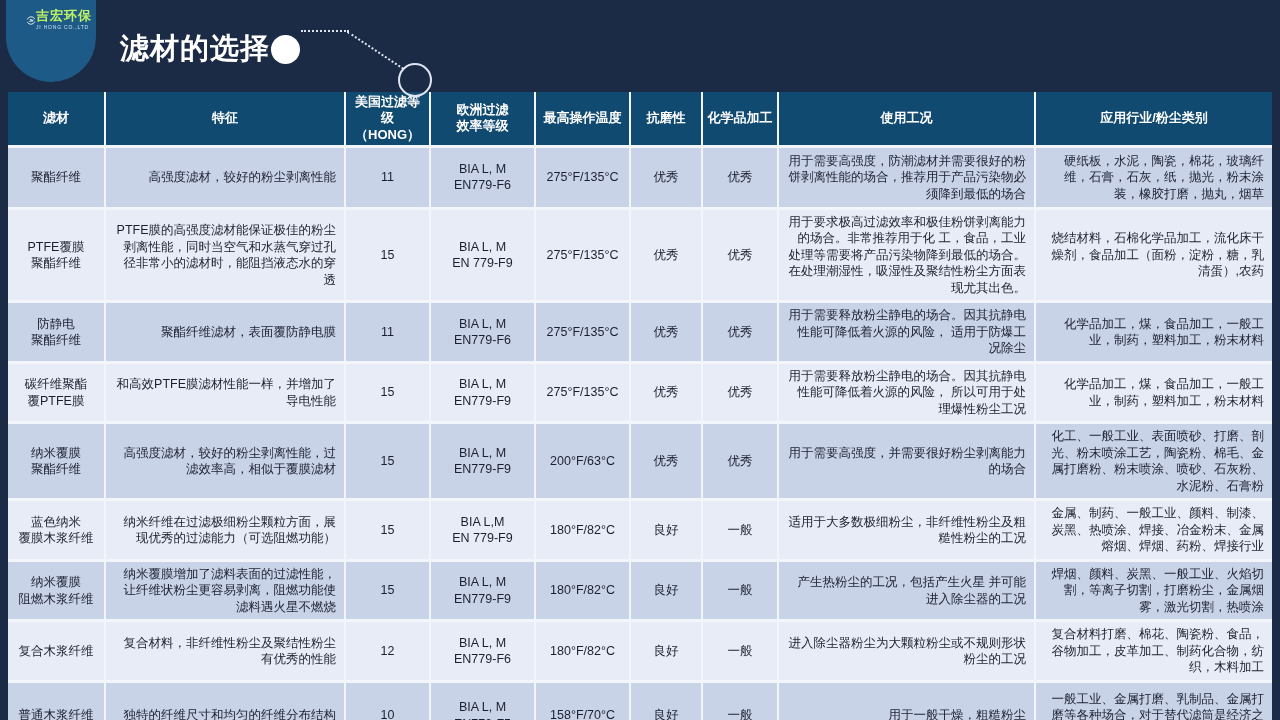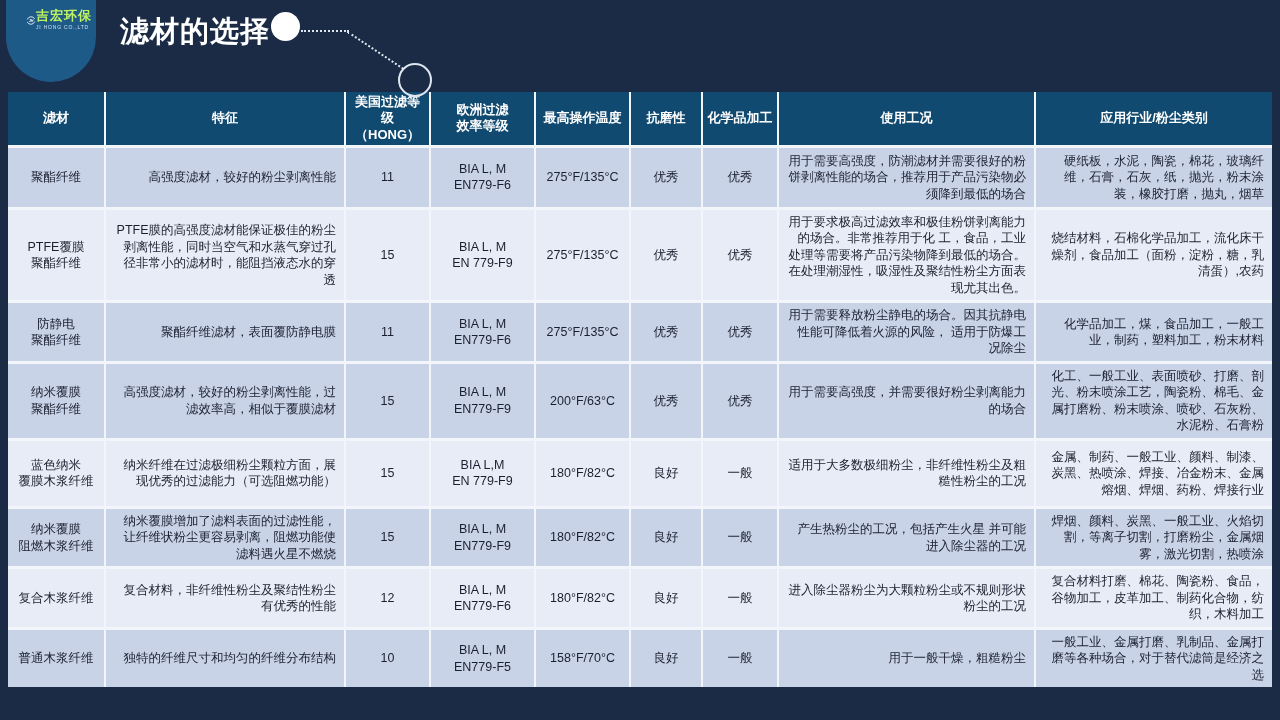--- a/index.html
+++ b/index.html
@@ -11,21 +11,21 @@
   
   .logo-badge{
     position:absolute;left:6px;top:0;width:90px;height:82px;
     background:#1e5a87;border-radius:0 0 45px 45px;z-index:4;
   }
   .logo-row{display:flex;align-items:flex-start;gap:0;padding:7px 4px 0 20px;}
   .logo-texts{display:flex;flex-direction:column;line-height:1.1;padding-top:2px;}
   .logo-cn{color:#bef264;font-weight:bold;font-size:13px;letter-spacing:1px;white-space:nowrap;}
   .logo-en{color:#cfe0ee;font-size:5px;letter-spacing:0.8px;white-space:nowrap;margin-top:2px;}
   
-  .title-wrap{position:absolute;left:120px;top:12px;display:flex;z-index:4;}
+  .title-wrap{position:absolute;left:120px;top:29px;display:flex;align-items:center;z-index:4;}
   .page-title{color:#ffffff;font-size:29px;font-weight:bold;letter-spacing:1px;white-space:nowrap;}
   .dot-filled{width:29px;height:29px;border-radius:50%;background:#ffffff;margin-left:1px;}
   .dash-h{position:absolute;left:301px;top:30px;width:48px;border-top:2px dotted #dfe6ef;z-index:4;}
   .dash-diag{position:absolute;left:348px;top:31px;width:67px;border-top:2px dotted #dfe6ef;
     transform:rotate(33.5deg);transform-origin:left top;z-index:4;}
   .circle-open{position:absolute;left:398px;top:63px;width:30px;height:30px;border-radius:50%;
     border:2px solid #dfe6ef;background:transparent;z-index:5;}
   
   .table-wrap{position:absolute;left:8px;top:92px;width:1264px;z-index:2;}
   table{border-collapse:collapse;table-layout:fixed;width:1264px;}
@@ -142,20 +142,33 @@
     <td>聚酯纤维滤材，表面覆防静电膜</td>
     <td>11</td>
     <td>BIA L, M
 EN779-F6</td>
     <td>275°F/135°C</td>
     <td>优秀</td>
     <td>优秀</td>
     <td>用于需要释放粉尘静电的场合。因其抗静电性能可降低着火源的风险， 适用于防爆工况除尘</td>
     <td>化学品加工，煤，食品加工，一般工业，制药，塑料加工，粉末材料</td>
   </tr>
+        <tr class="row-even">
+    <td>碳纤维聚酯
+覆PTFE膜</td>
+    <td>和高效PTFE膜滤材性能一样，并增加了导电性能</td>
+    <td>15</td>
+    <td>BIA L, M
+EN779-F9</td>
+    <td>275°F/135°C</td>
+    <td>优秀</td>
+    <td>优秀</td>
+    <td>用于需要释放粉尘静电的场合。因其抗静电性能可降低着火源的风险， 所以可用于处理爆性粉尘工况</td>
+    <td>化学品加工，煤，食品加工，一般工业，制药，塑料加工，粉末材料</td>
+  </tr>
         <tr class="row-odd">
     <td>纳米覆膜
 聚酯纤维</td>
     <td>高强度滤材，较好的粉尘剥离性能，过滤效率高，相似于覆膜滤材</td>
     <td>15</td>
     <td>BIA L, M
 EN779-F9</td>
     <td>200°F/63°C</td>
     <td>优秀</td>
     <td>优秀</td>

